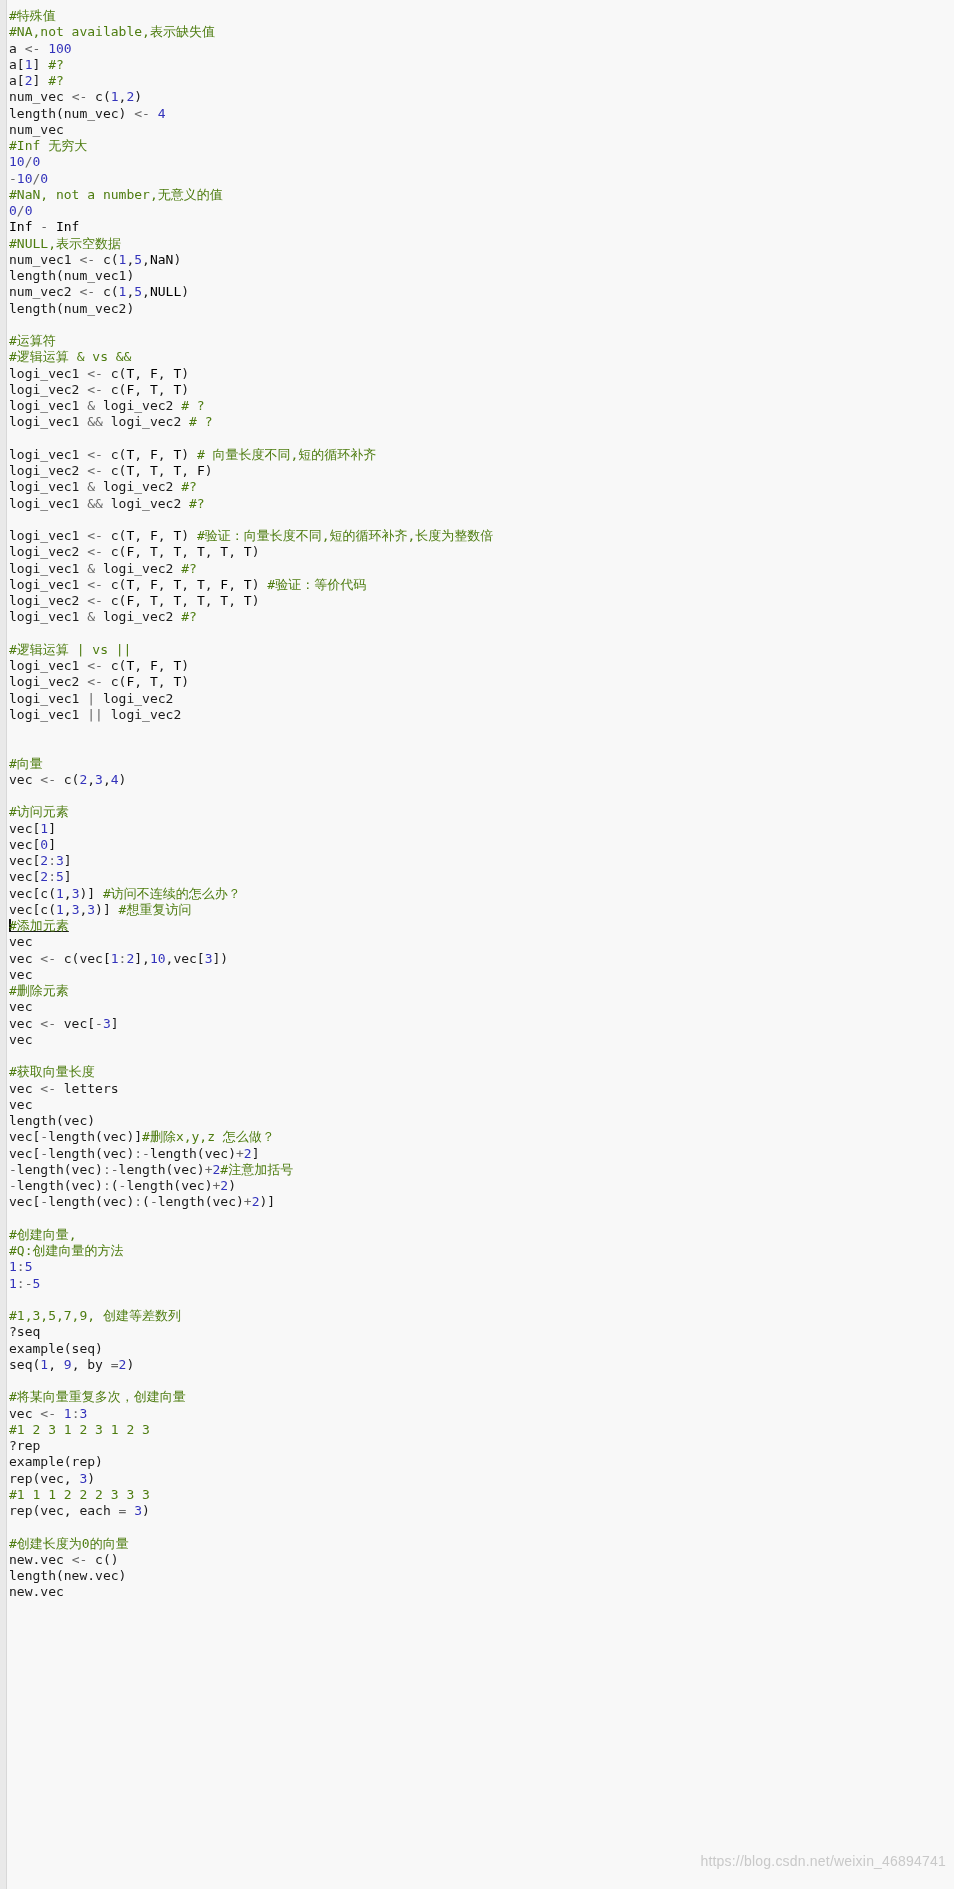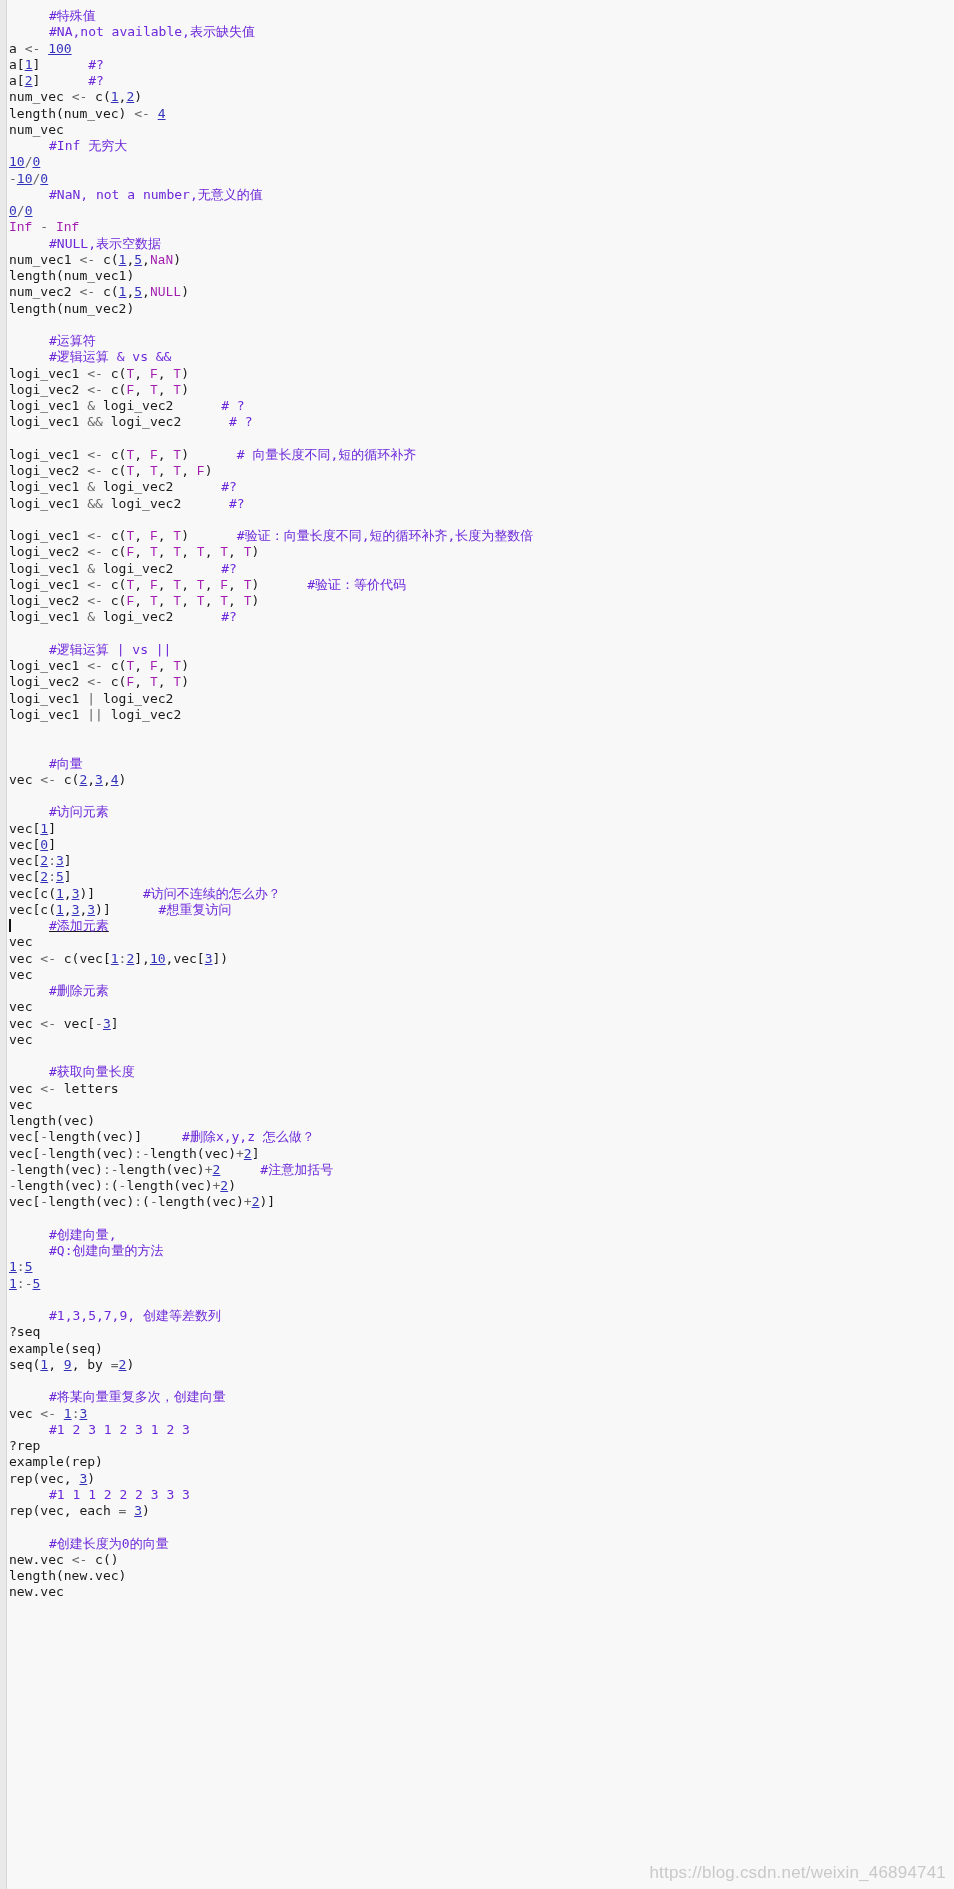--- a/index.html
+++ b/index.html
@@ -41,40 +41,40 @@
     line-height: 16.25px;
     white-space: pre;
     color: #1a1a1a;
     letter-spacing: 0px;
   }
   .ln {
     display: block;
     height: 16.25px;
     white-space: pre;
   }
-  .cmt { color: #6d28d9; margin-left: 40px; }
-  .num { color: #3333bb; text-decoration: underline; }
-  .con { color: #a21caf; font-family: Liberation Mono, monospace; }
+  .cmt { color: #4d7c0f; }
+  .num { color: #3333bb; }
+  .con { color: #000000; }
   .op  { color: #666666; }
   .pln { color: #1a1a1a; }
   .cursor-line { position: relative; text-decoration: underline; }
   .caret {
     display: inline-block;
     width: 2px;
     height: 13px;
     background: #111111;
     vertical-align: -2px;
     margin-right: -2px;
   }
   #watermark {
     position: absolute;
     right: 8px;
-    bottom: 6px;
+    bottom: 20px;
     font-family: "Liberation Sans", sans-serif;
-    font-size: 17px;
+    font-size: 14px;
     color: #c9c9c9;
     letter-spacing: 0.2px;
     user-select: none;
   }
 </style>
 </head>
 <body>
 
 <div id="editor">
   <div id="gutter"></div>

